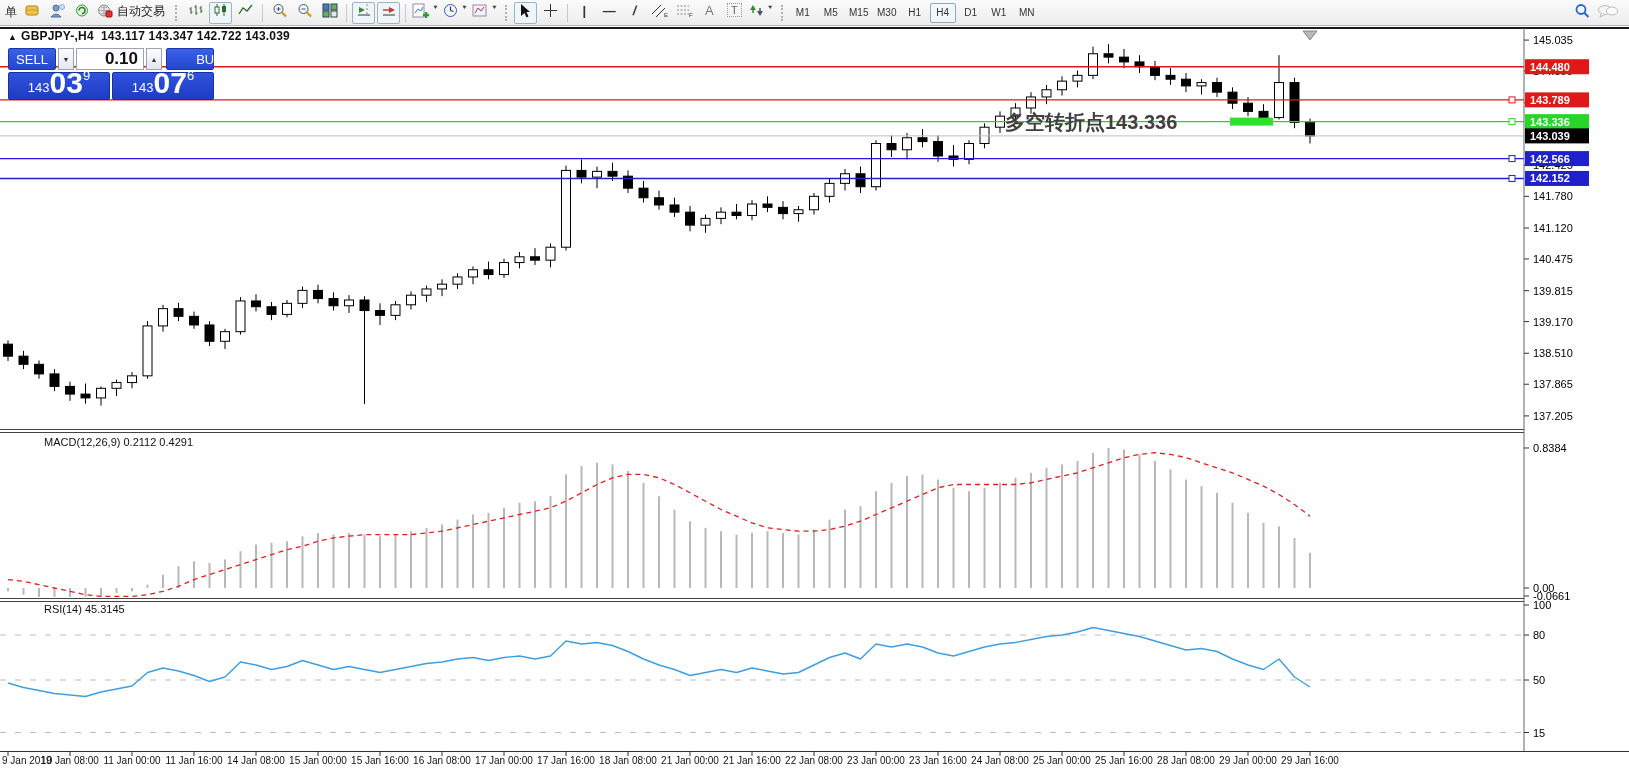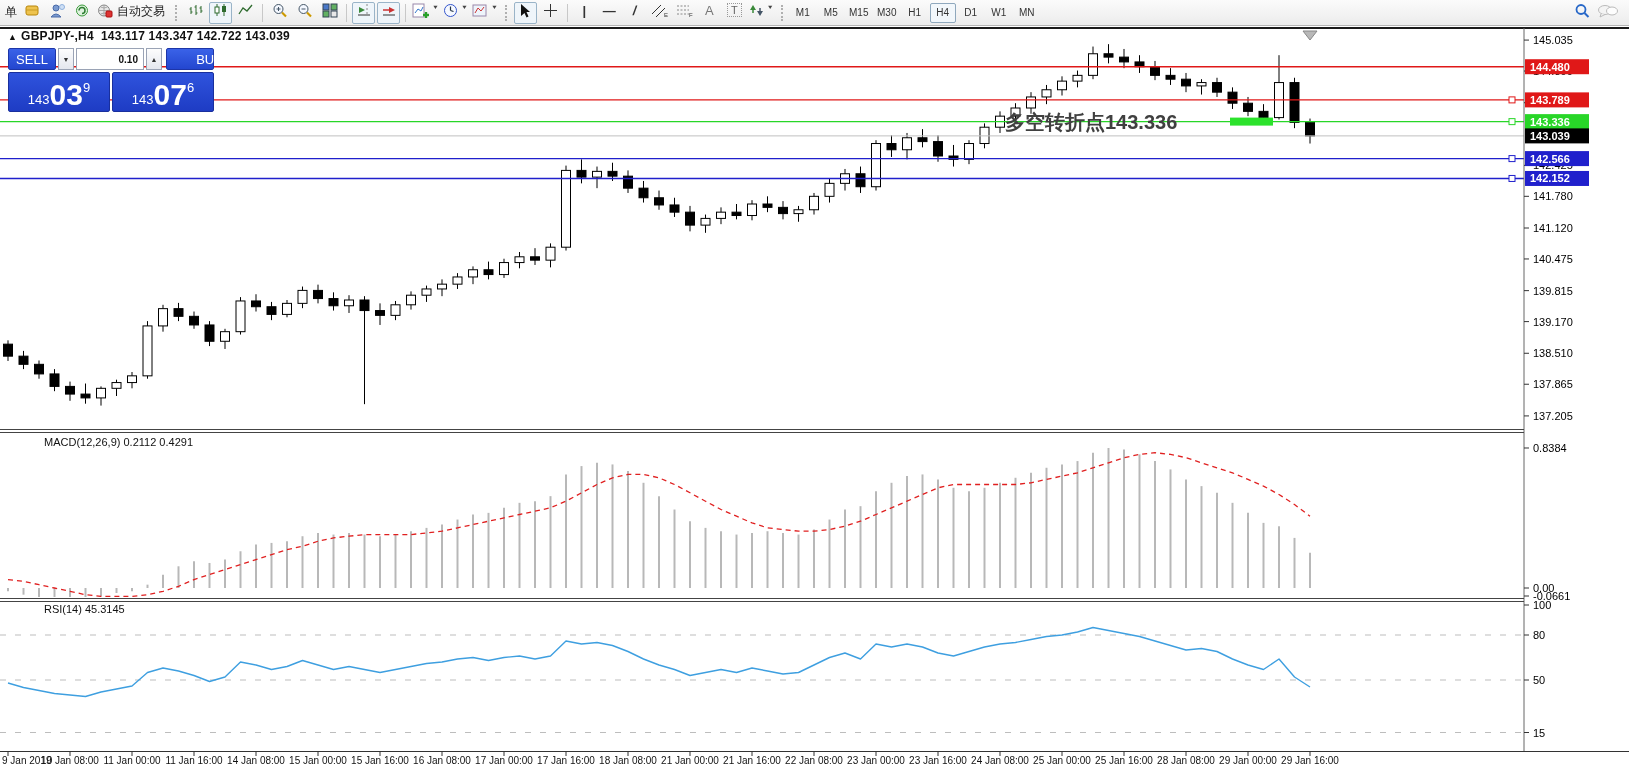--- a/index.html
+++ b/index.html
@@ -39,24 +39,24 @@
 
   
   .trade-panel { position:absolute; left:8px; top:48px; width:206px; z-index:4; }
   .tp-row1 { display:flex; height:22px; }
   .btn-blue { background:linear-gradient(#3a62e8,#2346cf); color:#fff; border:1px solid #1d35a8;
     font-size:13px; display:flex; align-items:center; justify-content:center; border-radius:2px; }
   .tp-sell { width:48px; }
   .tp-buy  { width:48px; margin-left:2px;padding-left:39px; }
   .tp-step { width:16px; background:linear-gradient(#fdfdfd,#e4e7ee); border:1px solid #9aa3b5;
     color:#333; font-size:7px; display:flex; align-items:center; justify-content:center; margin-left:2px; }
-  .tp-lot { width:68px; background:#fff; border:1px solid #9aa3b5; font-size:10px; font-weight:bold;
+  .tp-lot { width:68px; background:#fff; border:1px solid #9aa3b5; font-size:17px; font-weight:bold;
     color:#111; display:flex; align-items:center; justify-content:flex-end; padding-right:5px; margin-left:2px; }
   .tp-step2 { margin-right:2px; }
-  .tp-row2 { display:flex; height:40px; margin-top:2px; }
+  .tp-row2 { display:flex; height:28px; margin-top:2px; }
   .price-box { width:102px; background:linear-gradient(#2f53dd,#1e3cc4); border:1px solid #192f9d;
     color:#fff; display:flex; align-items:flex-end; justify-content:center; border-radius:2px; }
   .price-box + .price-box { margin-left:2px; }
   .pb-prefix { font-size:13px; margin-bottom:4px; }
   .pb-big { font-size:30px; font-weight:bold; line-height:30px; margin-bottom:1px; }
   .pb-sup { font-size:13px; margin-bottom:16px; }
 </style>
 </head>
 <body>
 

